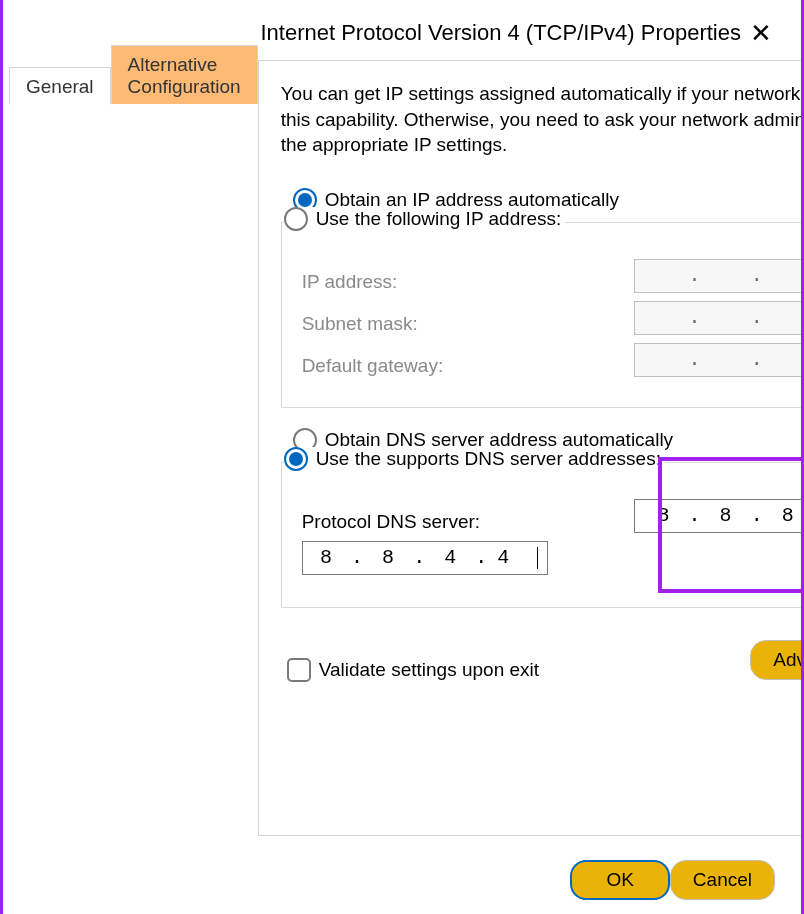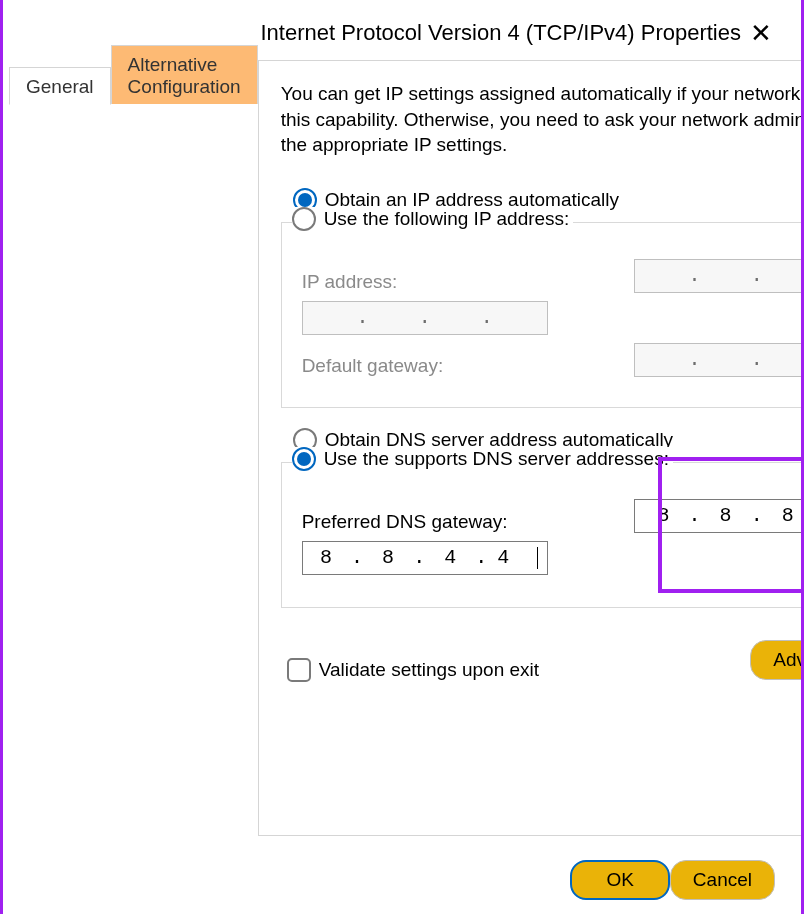--- a/index.html
+++ b/index.html
@@ -88,21 +88,21 @@
   .groupbox.before-radio { padding-top: 28px; }
   .radio-row {
     display: flex;
     align-items: center;
     gap: 8px;
     margin-bottom: 10px;
   }
   .radio-row.legend {
     position: absolute;
     top: -16px;
-    left: 10px;
+    left: 2px;
     background: #fff;
     padding: 0 4px 0 0;
     margin: 0;
   }
   .above-group {
     margin-left: 12px;
     margin-bottom: 10px;
     text-align: center;
   }
   .radio {
@@ -247,20 +247,21 @@
               <span class="dot">.</span>
             <span class="oct"></span>
               <span class="dot">.</span>
             <span class="oct"></span>
               <span class="dot">.</span>
             <span class="oct"></span>
           </div>
         </div>
 
         <div class="field-row">
+          <div class="field-label disabled">Subnet mask:</div>
           <div class="ip-input disabled">
             <span class="oct"></span>
               <span class="dot">.</span>
             <span class="oct"></span>
               <span class="dot">.</span>
             <span class="oct"></span>
               <span class="dot">.</span>
             <span class="oct"></span>
           </div>
         </div>
@@ -286,21 +287,21 @@
 
       <div class="groupbox before-radio dns-group relpos">
         <div class="radio-row legend">
           <div class="radio checked"></div>
           <div class="radio-label">Use the supports DNS server addresses:</div>
         </div>
 
         <div class="highlight-box dns-highlight"></div>
 
         <div class="field-row">
-          <div class="field-label">Preferred DNS gateway:</div>
+          <div class="field-label">Protocol DNS server:</div>
           <div class="ip-input">
             <span class="oct">8</span>
               <span class="dot">.</span>
             <span class="oct">8</span>
               <span class="dot">.</span>
             <span class="oct">8</span>
               <span class="dot">.</span>
             <span class="oct">8</span>
           </div>
         </div>

